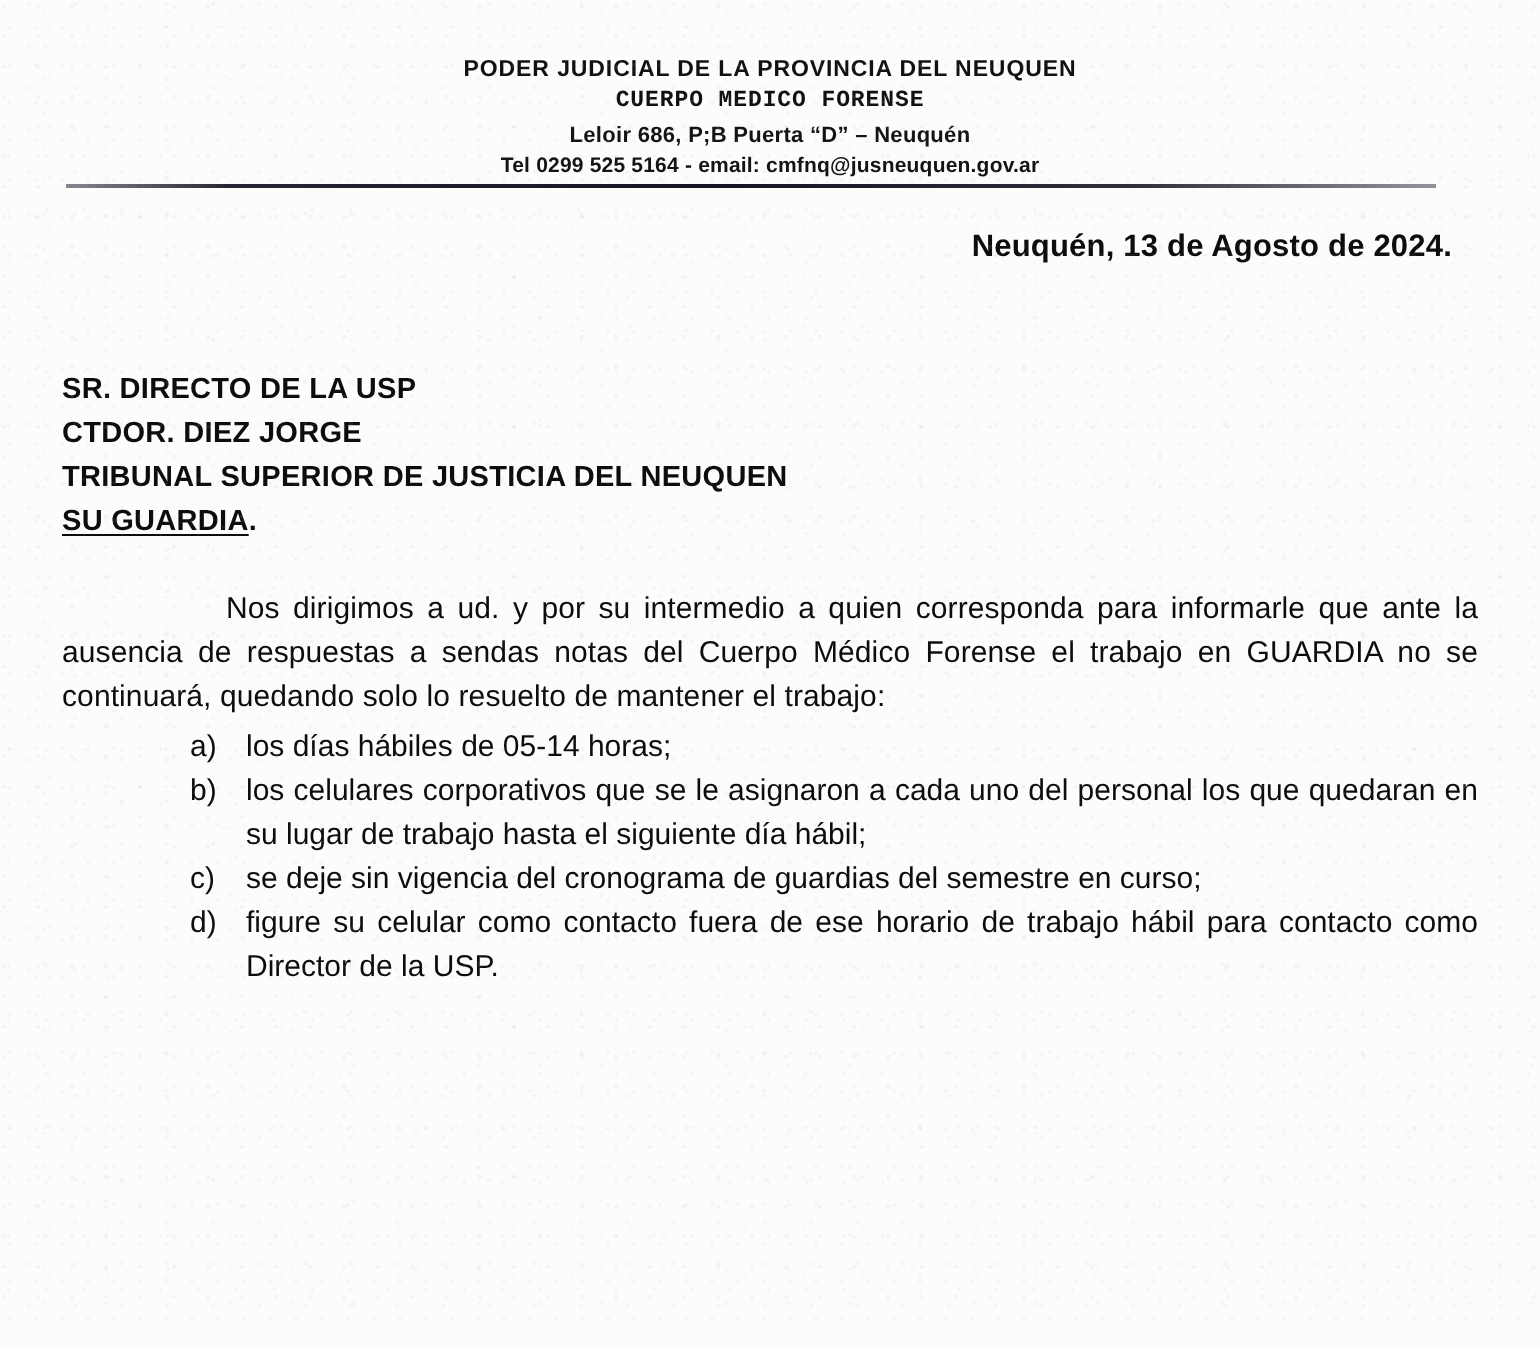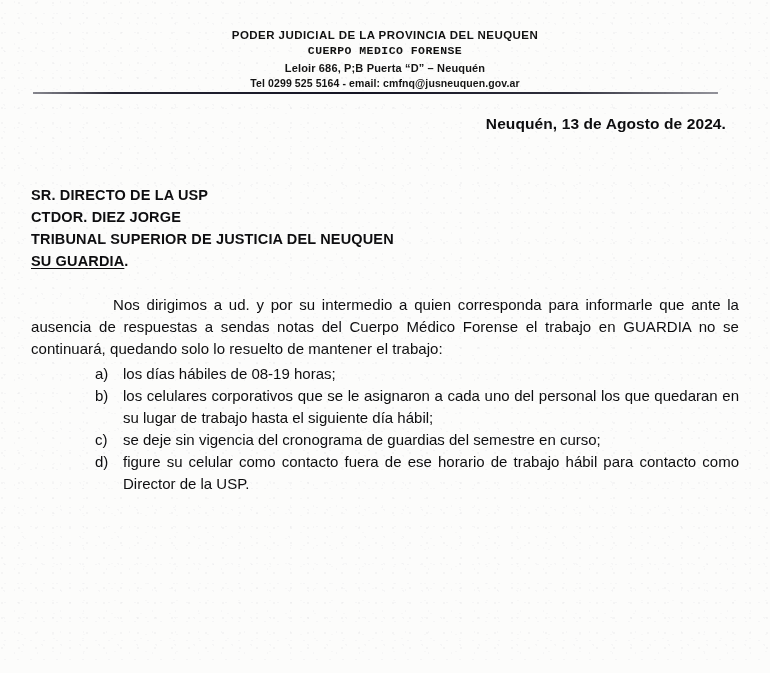--- a/index.html
+++ b/index.html
@@ -198,21 +198,21 @@
     <div>TRIBUNAL SUPERIOR DE JUSTICIA DEL NEUQUEN</div>
     <div class="underlined"><span class="u">SU GUARDIA</span><span>.</span></div>
   </div>
 
 
   <div class="body-par">Nos dirigimos a ud. y por su intermedio a quien corresponda para informarle que ante la ausencia de respuestas a sendas notas del Cuerpo Médico Forense el trabajo en GUARDIA no se continuará, quedando solo lo resuelto de mantener el trabajo:</div>
 
   <div class="list">
     <div class="list-item">
       <span class="list-marker">a)</span>
-      <span class="list-text">los días hábiles de 08-19 horas;</span>
+      <span class="list-text">los días hábiles de 05-14 horas;</span>
     </div>
     <div class="list-item">
       <span class="list-marker">b)</span>
       <span class="list-text">los celulares corporativos que se le asignaron a cada uno del personal los que quedaran en su lugar de trabajo hasta el siguiente día hábil;</span>
     </div>
     <div class="list-item">
       <span class="list-marker">c)</span>
       <span class="list-text">se deje sin vigencia del cronograma de guardias del semestre en curso;</span>
     </div>
     <div class="list-item">

